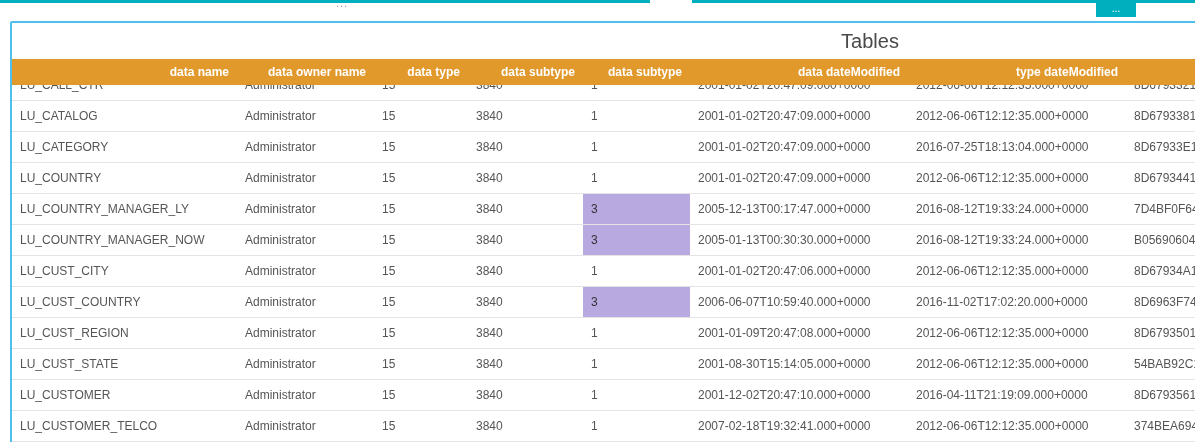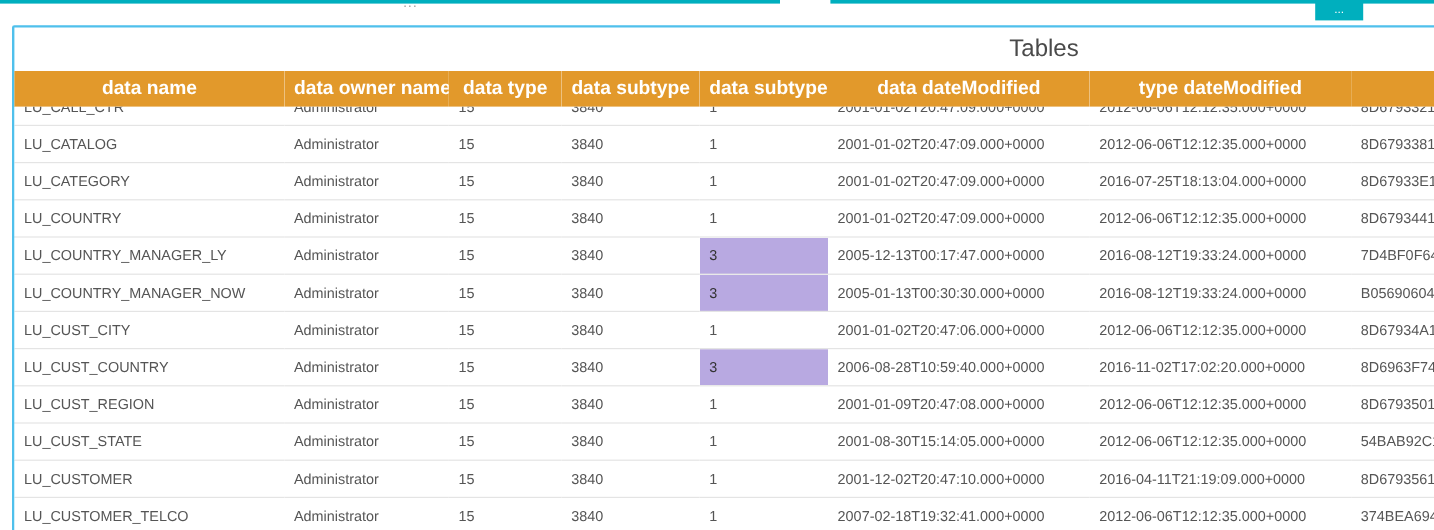--- a/index.html
+++ b/index.html
@@ -28,22 +28,22 @@
   .panel{position:absolute;left:10px;top:21px;width:1720px;height:700px;
     background:#ffffff;border:2px solid var(--panel_border);border-radius:2px;}
   .panel-title{text-align:center;padding:7px 0 6px 0;font-size:20px;color:#4a4a4a;
     font-weight:400;}
 
   table{border-collapse:collapse;table-layout:fixed;width:1716px;}
   col.c-name{width:225px;}  col.c-owner{width:137px;} col.c-type{width:94px;}
   col.c-subtype{width:115px;} col.c-ext{width:107px;} col.c-created{width:218px;}
   col.c-modified{width:218px;} col.c-id{width:602px;}
 
-  thead th{background:var(--header_bg);color:#ffffff;font-size:16px;font-weight:bold;
-    text-align:center;padding:6px 8px;white-space:nowrap;overflow:hidden;}
+  thead th{background:var(--header_bg);color:#ffffff;font-size:12px;font-weight:bold;
+    text-align:right;padding:6px 8px;white-space:nowrap;overflow:hidden;}
 
   .body-clip{overflow:hidden;height:620px;}
   .body-clip table{margin-top:-15px;}
   tbody td{font-size:12px;color:var(--row_text);padding:8px 8px;white-space:nowrap;
     overflow:hidden;border-bottom:1px solid #e4e4e4;background:#ffffff;}
   tbody td.hl{background:var(--highlight_bg);color:#333333;}
 </style>
 </head>
 <body>
 
@@ -162,21 +162,21 @@
             <td>2001-01-02T20:47:06.000+0000</td>
             <td>2012-06-06T12:12:35.000+0000</td>
             <td>8D67934A11E</td>
           </tr>
           <tr>
             <td>LU_CUST_COUNTRY</td>
             <td>Administrator</td>
             <td>15</td>
             <td>3840</td>
             <td class="hl">3</td>
-            <td>2006-08-28T10:59:40.000+0000</td>
+            <td>2006-06-07T10:59:40.000+0000</td>
             <td>2016-11-02T17:02:20.000+0000</td>
             <td>8D6963F745C</td>
           </tr>
           <tr>
             <td>LU_CUST_REGION</td>
             <td>Administrator</td>
             <td>15</td>
             <td>3840</td>
             <td>1</td>
             <td>2001-01-09T20:47:08.000+0000</td>

